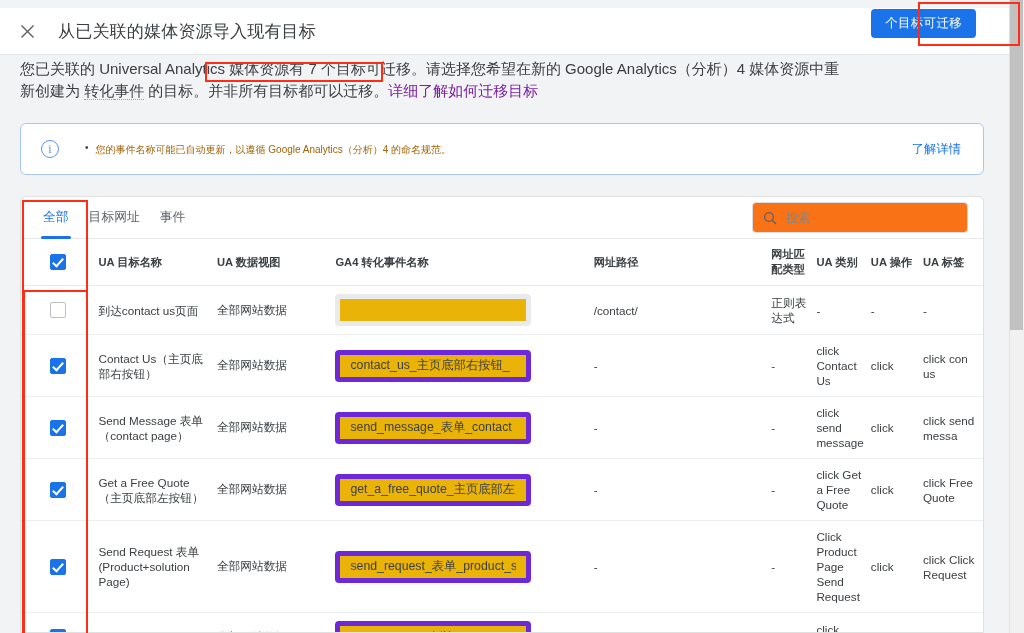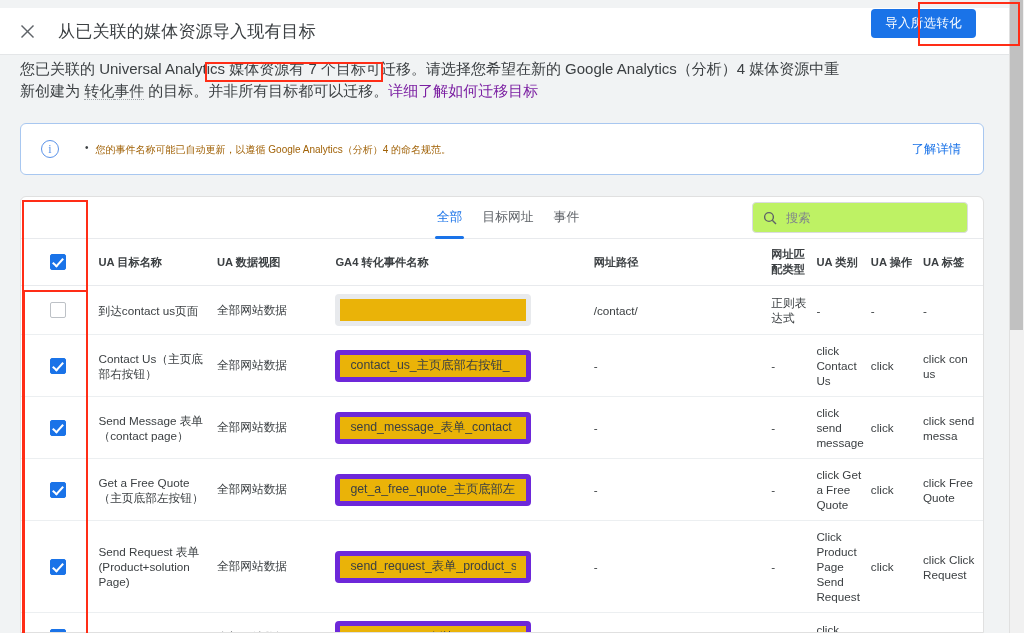--- a/index.html
+++ b/index.html
@@ -122,21 +122,20 @@
     background: #fff;
     border: 1px solid #e0e0e0;
     border-radius: 6px 6px 0 0;
     overflow: hidden;
   }
   .tabrow {
     height: 42px;
     display: flex; align-items: center;
     position: relative;
     border-bottom: 1px solid #e8eaed;
-    justify-content: center;
   }
   .tab {
     height: 42px;
     display: flex; align-items: center;
     font-size: 12.8px;
     color: #5f6368;
     padding: 0 10px;
     cursor: pointer;
     position: relative;
   }
@@ -147,21 +146,21 @@
     left: 8px; right: 8px; bottom: 0;
     height: 2.5px; background: #1a73e8;
     border-radius: 2px;
   }
   .search-wrap {
     position: absolute; right: 15px; top: 5px;
     width: 216px; height: 31px;
     border: 1px solid #dadce0;
     border-radius: 4px;
     display: flex; align-items: center;
-    background: #bef264;
+    background: #f97316;
   }
   .search-icon {
     margin-left: 10px; margin-right: 9px;
     width: 14px; height: 14px;
     color: #5f6368;
     display:flex; align-items:center; justify-content:center;
   }
   .search-input {
     border: none; outline: none;
     font-size: 12.3px;
@@ -259,21 +258,21 @@
 
   <div class="topbar">
     <div class="close-btn">
       <svg width="15" height="15" viewBox="0 0 15 15" aria-hidden="true">
         <line x1="1.5" y1="1.5" x2="13.5" y2="13.5" stroke="#5f6368" stroke-width="1.4"></line>
         <line x1="13.5" y1="1.5" x2="1.5" y2="13.5" stroke="#5f6368" stroke-width="1.4"></line>
       </svg>
     </div>
     <div class="topbar-title">从已关联的媒体资源导入现有目标</div>
   </div>
-  <button class="import-btn">导入所选转化</button>
+  <button class="import-btn">个目标可迁移</button>
   <div class="anno" style="left:918px; top:2px; width:102px; height:44px;"></div>
 
   <div class="desc">
     <span>您已关联的 Universal Analytics </span><span>媒体资源有 7 个目标可迁移。</span><span>请选择您希望在新的 Google Analytics（分析）4 媒体资源中重新创建为 </span><span class="dotted">转化</span><span class="dotted">事件</span><span> 的目标。并非所有目标都可以迁移。</span><a href="#">详细了解如何迁移目标</a>
   </div>
   <div class="anno" style="left:205px; top:62px; width:178px; height:20px;"></div>
 
   <div class="banner">
     <div class="info-icon">i</div>
     <div class="banner-text">您的事件名称可能已自动更新，以遵循 Google Analytics（分析）4 的命名规范。</div>

